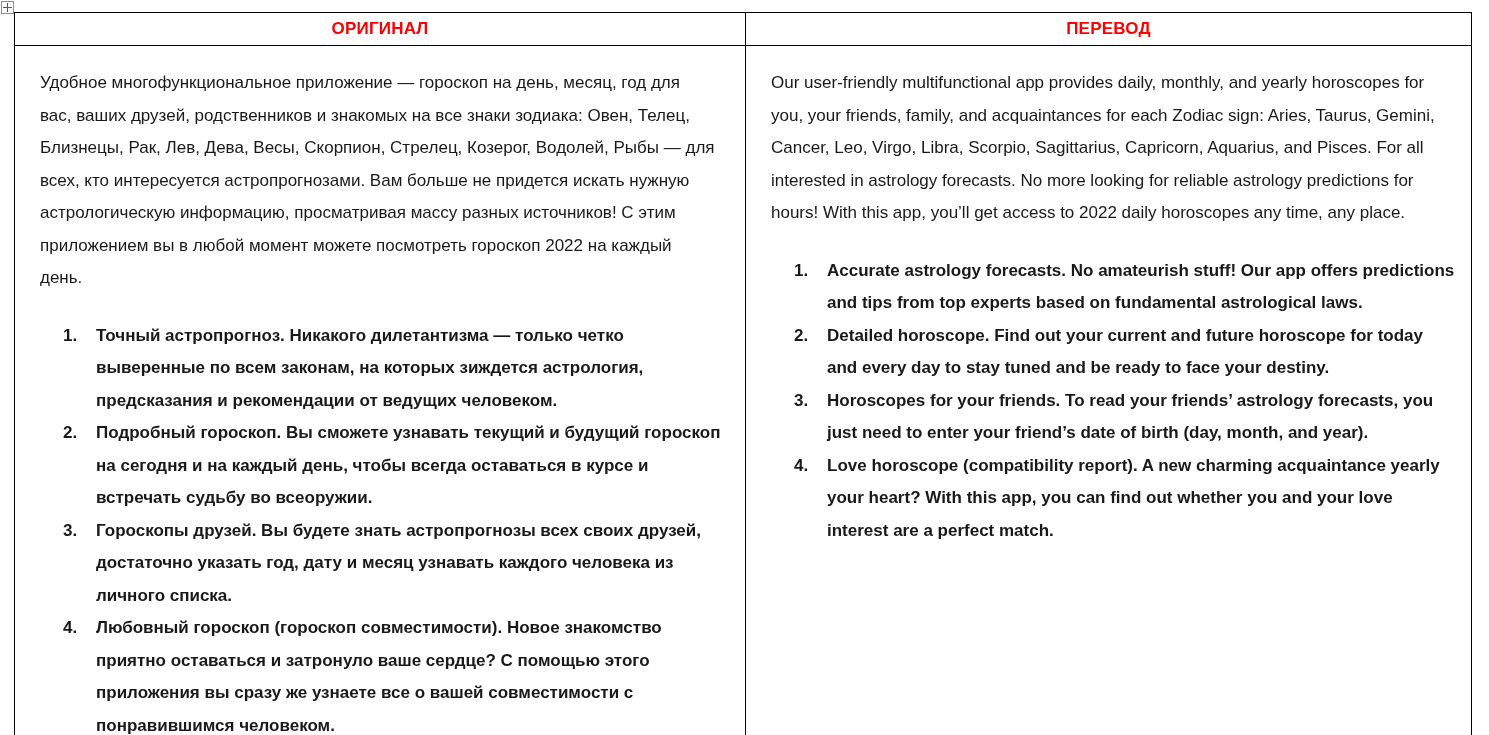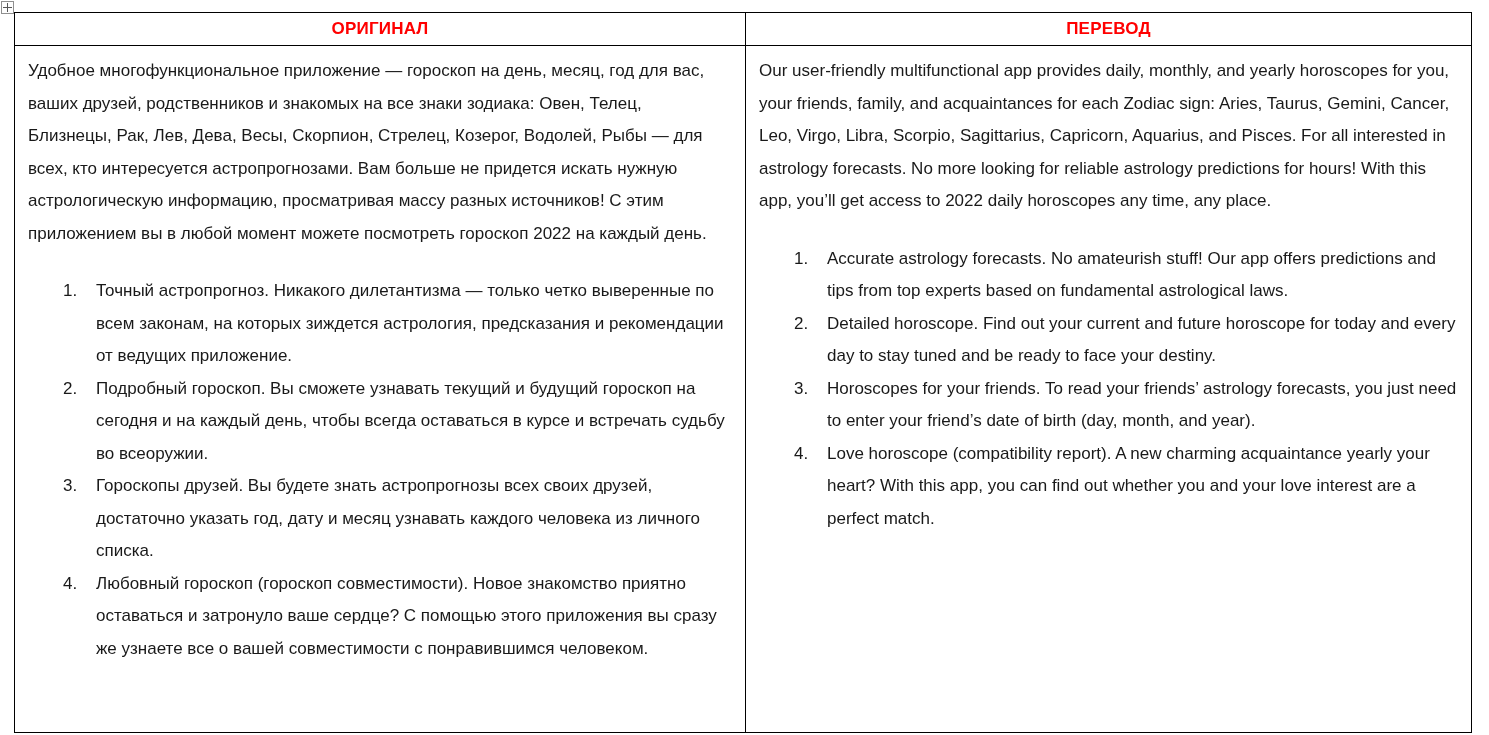--- a/index.html
+++ b/index.html
@@ -72,27 +72,28 @@
   }
 
   table.doc-table td {
     vertical-align: top;
     padding: 5px 14px 10px 9px;
     font-size: 17px;
     line-height: 32.5px;
     cursor: text;
   }
 
-  p.intro { margin: 4px; }
+  p.intro { margin: 16px; }
 
   ol.features {
     list-style: none;
     counter-reset: n;
     margin: 25px 0 0 0;
     padding: 0 0 0 39px;
+    font-weight: bold;
   }
   ol.features li {
     counter-increment: n;
     position: relative;
     padding-left: 33px;
   }
   ol.features li::before {
     content: counter(n) ".";
     position: absolute;
     left: 0;
@@ -117,21 +118,21 @@
       <tr>
         <th>ОРИГИНАЛ</th>
         <th>ПЕРЕВОД</th>
       </tr>
     </thead>
     <tbody>
       <tr>
         <td>
           <p class="intro">Удобное многофункциональное приложение — гороскоп на день, месяц, год для вас, ваших друзей, родственников и знакомых на все знаки зодиака: Овен, Телец, Близнецы, Рак, Лев, Дева, Весы, Скорпион, Стрелец, Козерог, Водолей, Рыбы — для всех, кто интересуется астропрогнозами. Вам больше не придется искать нужную астрологическую информацию, просматривая массу разных источников! С этим приложением вы в любой момент можете посмотреть гороскоп 2022 на каждый день.</p>
           <ol class="features">
-            <li>Точный астропрогноз. Никакого дилетантизма — только четко выверенные по всем законам, на которых зиждется астрология, предсказания и рекомендации от ведущих приложение.</li>
+            <li>Точный астропрогноз. Никакого дилетантизма — только четко выверенные по всем законам, на которых зиждется астрология, предсказания и рекомендации от ведущих человеком.</li>
             <li>Подробный гороскоп. Вы сможете узнавать текущий и будущий гороскоп на сегодня и на каждый день, чтобы всегда оставаться в курсе и встречать судьбу во всеоружии.</li>
             <li>Гороскопы друзей. Вы будете знать астропрогнозы всех своих друзей, достаточно указать год, дату и месяц узнавать каждого человека из личного списка.</li>
             <li>Любовный гороскоп (гороскоп совместимости). Новое знакомство приятно оставаться и затронуло ваше сердце? С помощью этого приложения вы сразу же узнаете все о вашей совместимости с понравившимся человеком.</li>
           </ol>
         </td>
         <td>
           <p class="intro">Our user-friendly multifunctional app provides daily, monthly, and yearly horoscopes for you, your friends, family, and acquaintances for each Zodiac sign: Aries, Taurus, Gemini, Cancer, Leo, Virgo, Libra, Scorpio, Sagittarius, Capricorn, Aquarius, and Pisces. For all interested in astrology forecasts. No more looking for reliable astrology predictions for hours! With this app, you’ll get access to 2022 daily horoscopes any time, any place.</p>
           <ol class="features">
             <li>Accurate astrology forecasts. No amateurish stuff! Our app offers predictions and tips from top experts based on fundamental astrological laws.</li>
             <li>Detailed horoscope. Find out your current and future horoscope for today and every day to stay tuned and be ready to face your destiny.</li>

